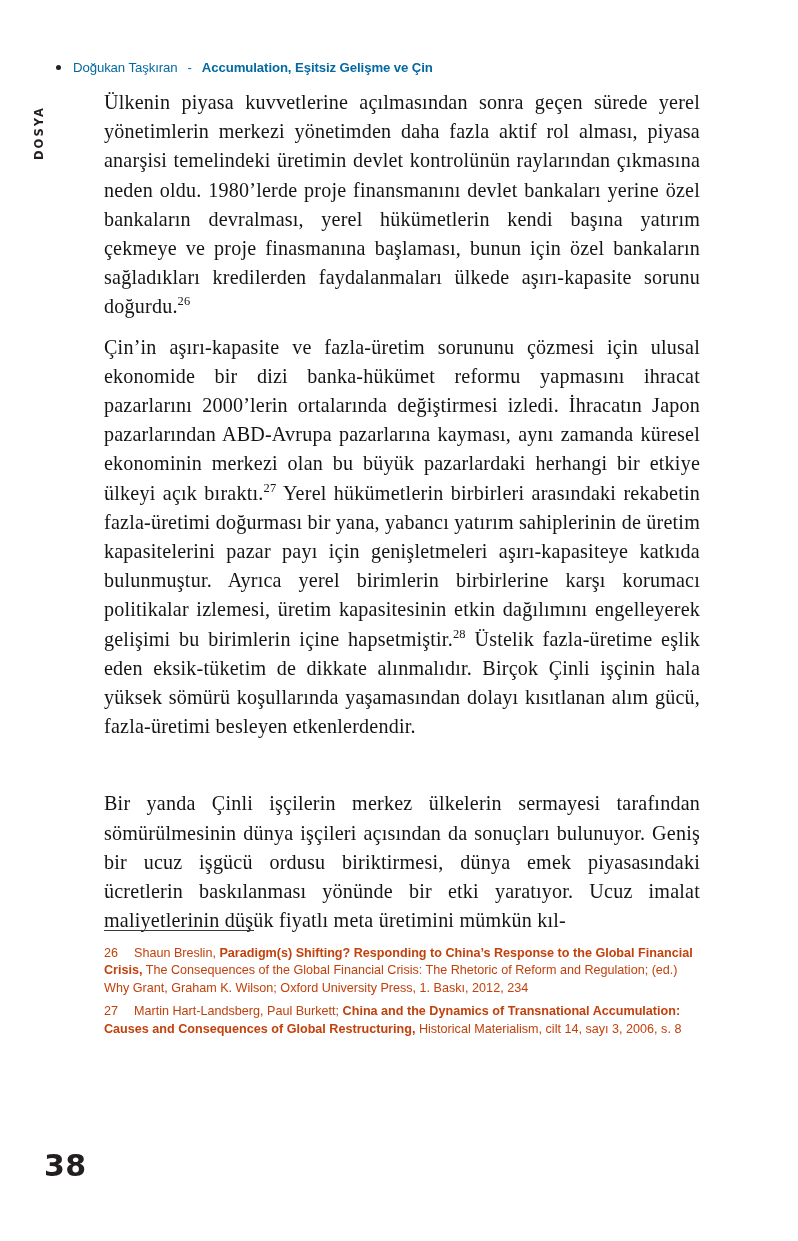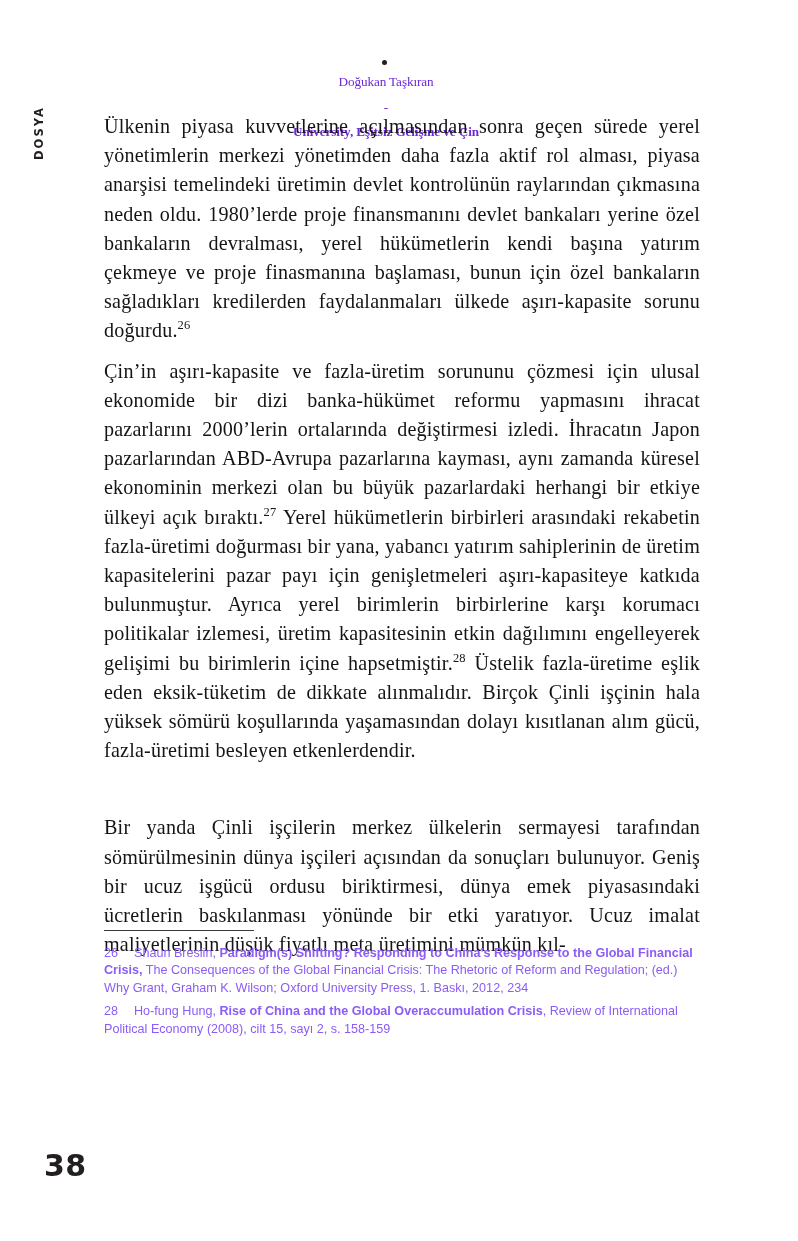--- a/index.html
+++ b/index.html
@@ -21,25 +21,24 @@
 
   
   .running-head {
     position: absolute;
     left: 56px;
     top: 60px;
     width: 660px;
     display: flex;
     align-items: center;
     gap: 9px;
-    font-family: Liberation Serif, serif;
+    font-family: Liberation Sans, sans-serif;
     font-size: 13.2px;
-    color: #6d28d9;
+    color: #0369a1;
     white-space: nowrap;
-    flex-direction: column;
   }
   .rh-bullet {
     width: 5px;
     height: 5px;
     border-radius: 50%;
     background: #231f20;
     flex: 0 0 auto;
     margin-right: 3px;
   }
   .rh-author {
@@ -73,21 +72,21 @@
     font-weight: 700;
     letter-spacing: 2.1px;
     color: #231f20;
     margin-top: 28px;
   }
 
   
   .body-col {
     position: absolute;
     left: 104px;
-    top: 112px;
+    top: 88px;
     width: 596px;
   }
   .para {
     font-family: "Liberation Serif", serif;
     font-size: 20.1px;
     line-height: 29.2px;
     text-align: justify;
     text-justify: inter-word;
     hyphens: manual;
     margin: 0 0 11px 0;
@@ -111,21 +110,21 @@
   .fn-rule {
     width: 150px;
     height: 1px;
     background: #3a3a3a;
     margin: 0 0 14px 0;
   }
   .fn {
     font-family: "Liberation Sans", sans-serif;
     font-size: 12.6px;
     line-height: 17.4px;
-    color: #8b5cf6;
+    color: #c2410c;
     margin: 0 0 6px 0;
     text-align: left;
   }
   .fn:last-child { margin-bottom: 0; }
   .fn-num {
     display: inline-block;
     min-width: 30px;
   }
   .fn b { font-weight: 700; }
 
@@ -143,21 +142,21 @@
 </style>
 </head>
 <body>
 
 <div class="page">
 
   <div class="running-head">
     <span class="rh-bullet"></span>
     <span class="rh-author">Doğukan Taşkıran</span>
     <span class="rh-dash">-</span>
-    <span class="rh-title">University, Eşitsiz Gelişme ve Çin</span>
+    <span class="rh-title">Accumulation, Eşitsiz Gelişme ve Çin</span>
   </div>
 
   <div class="section-tab">
     <span>DOSYA</span>
   </div>
 
   <div class="body-col">
 
     <p class="para"><span>Ülkenin piyasa kuvvetlerine açılmasından sonra geçen sürede yerel yönetimlerin merkezi yönetimden daha fazla aktif rol alması, piyasa anarşisi temelindeki üretimin devlet kontrolünün raylarından çıkmasına neden oldu. 1980’lerde proje finansmanını devlet bankaları yerine özel bankaların devralması, yerel hükümetlerin kendi başına yatırım çekmeye ve proje finasmanına başlaması, bunun için özel bankaların sağladıkları kredilerden faydalanmaları ülkede aşırı-kapasite sorunu doğurdu.</span><sup>26</sup></p>
 
@@ -165,19 +164,19 @@
 
     <p class="para">Bir yanda Çinli işçilerin merkez ülkelerin sermayesi tarafından sömürülmesinin dünya işçileri açısından da sonuçları bulunuyor. Geniş bir ucuz işgücü ordusu biriktirmesi, dünya emek piyasasındaki ücretlerin baskılanması yönünde bir etki yaratıyor. Ucuz imalat maliyetlerinin düşük fiyatlı meta üretimini mümkün kıl-</p>
 
   </div>
 
   <div class="footnotes">
     <div class="fn-rule"></div>
 
     <p class="fn"><span class="fn-num">26</span><span>Shaun Breslin, </span><b>Paradigm(s) Shifting? Responding to China’s Response to the Global Financial Crisis,</b><span> The Consequences of the Global Financial Crisis: The Rhetoric of Reform and Regulation; (ed.) Why Grant, Graham K. Wilson; Oxford University Press, 1. Baskı, 2012, 234</span></p>
 
+    <p class="fn"><span class="fn-num">27</span><span>Martin Hart-Landsberg, Paul Burkett; </span><b>China and the Dynamics of Transnational Accumulation: Causes and Consequences of Global Restructuring,</b><span> Historical Materialism, cilt 14, sayı 3, 2006, s. 8</span></p>
 
-    <p class="fn"><span class="fn-num">28</span><span>Ho-fung Hung, </span><b>Rise of China and the Global Overaccumulation Crisis</b><span>, Review of International Political Economy (2008), cilt 15, sayı 2, s. 158-159</span></p>
   </div>
 
   <div class="folio">38</div>
 
 </div>
 
 </body></html>

